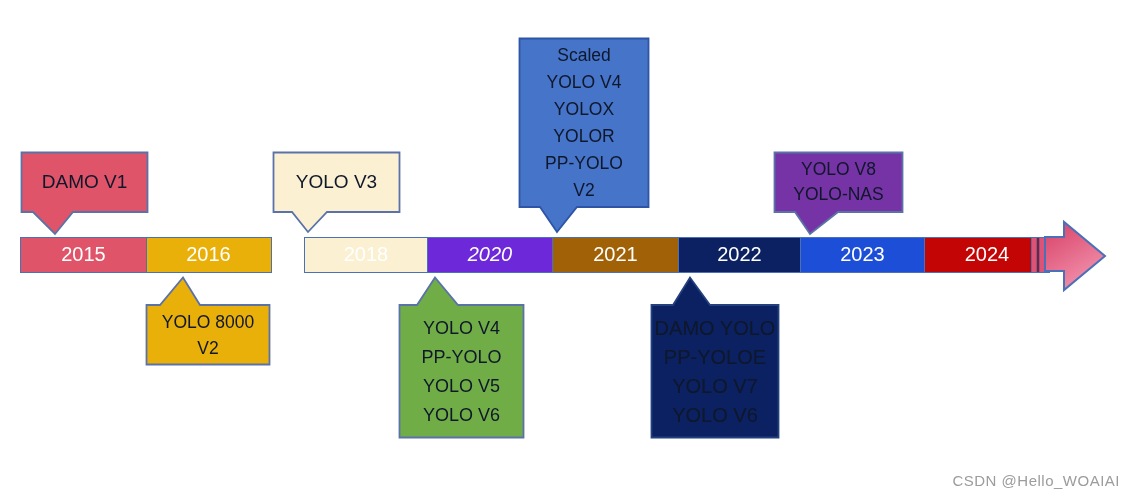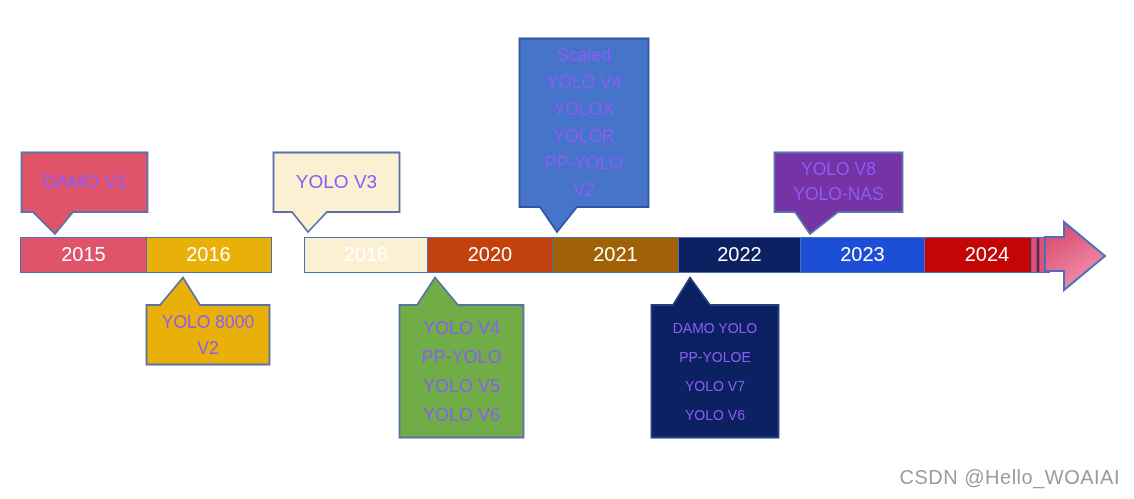--- a/index.html
+++ b/index.html
@@ -14,40 +14,40 @@
     color:#ffffff; font-size:20px; line-height:33px; text-align:center;
   }
   .seg + .seg { margin-left:-1.5px; }
   .sliver {
     position:absolute; top:237px; width:6px; height:36px;
     box-sizing:border-box; border:1.5px solid #4a70b8;
   }
   
   .co-svg { position:absolute; overflow:visible; }
   .co-text {
-    position:absolute; color:#8b5cf6; text-align:center;
+    position:absolute; color:#0f172a; text-align:center;
     white-space:pre-line; display:flex; flex-direction:column;
     align-items:center; justify-content:center;
   }
   .arrow-svg { position:absolute; overflow:visible; }
   .watermark {
     position:absolute; right:14px; bottom:10px;
-    color:#9c9c9c; font-size:20px; letter-spacing:0.5px;margin-top:32px;
+    color:#9c9c9c; font-size:15px; letter-spacing:0.5px;margin-top:32px;
   }
 </style>
 </head>
 <body>
 
 <div class="canvas">
 
   <div class="bar">
     <div class="seg" style="width: 127px; background-color: rgb(224, 84, 106);">2015</div>
     <div class="seg" style="width: 126px; background-color: rgb(233, 176, 10);">2016</div>
     <div class="seg" style="width: 125px; background-color: rgb(252, 240, 210); margin-left: 32px;">2018</div>
-    <div class="seg" style="width: 126px; background-color: #c2410c;">2020</div>
+    <div class="seg" style="width: 126px; background-color: #6d28d9; font-style: italic;">2020</div>
     <div class="seg" style="width: 128px; background-color: #a16207;">2021</div>
     <div class="seg" style="width: 123px; background-color: rgb(11, 33, 97);">2022</div>
     <div class="seg" style="width: 126px; background-color: #1d4ed8;">2023</div>
     <div class="seg" style="width: 126px; background-color: rgb(195, 5, 5);">2024</div>
   </div>
 
   <div class="sliver" style="left: 1031px; background-color: rgb(221, 83, 119);"></div>
   <div class="sliver" style="left: 1039px; background-color: rgb(221, 83, 119);"></div>
 
   <svg class="arrow-svg" style="left:1044px; top:218px;" width="64" height="74">
@@ -90,21 +90,21 @@
   <div class="co-text" style="left:519px; top:38px; width:130px; height:169px; font-size:17.5px; line-height:27px;">Scaled
 YOLO V4
 YOLOX
 YOLOR
 PP-YOLO
 V2</div>
 
   <svg class="co-svg" style="left:651px; top:277px;" width="128" height="161">
     <path d="M0.5,28 H22 L39,0.5 L59,28 H127.5 V160.5 H0.5 Z" stroke="#24407e" stroke-width="1.8" fill="#0b2161"></path>
   </svg>
-  <div class="co-text" style="left:651px; top:305px; width:128px; height:133px; font-size:14px; line-height:29px;">DAMO YOLO
+  <div class="co-text" style="left:651px; top:305px; width:128px; height:133px; font-size:20px; line-height:29px;">DAMO YOLO
 PP-YOLOE
 YOLO V7
 YOLO V6</div>
 
   <svg class="co-svg" style="left:774px; top:152px;" width="129" height="84">
     <path d="M0.5,0.5 H128.5 V60 H64 L36,82 L21,60 H0.5 Z" stroke="#5a72a8" stroke-width="1.8" fill="#7633a5"></path>
   </svg>
   <div class="co-text" style="left:774px; top:152px; width:129px; height:60px; font-size:17.5px; line-height:25px;">YOLO V8
 YOLO-NAS</div>
 

